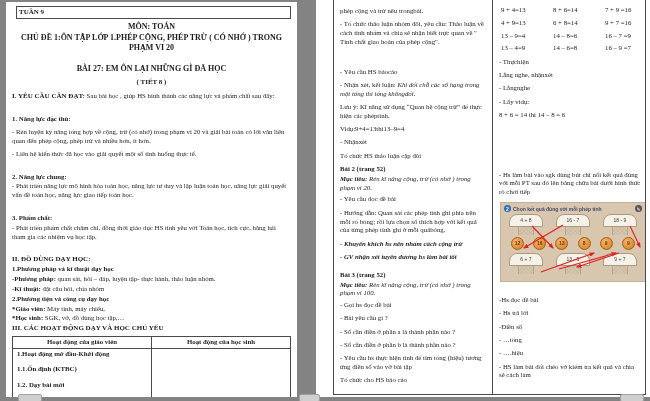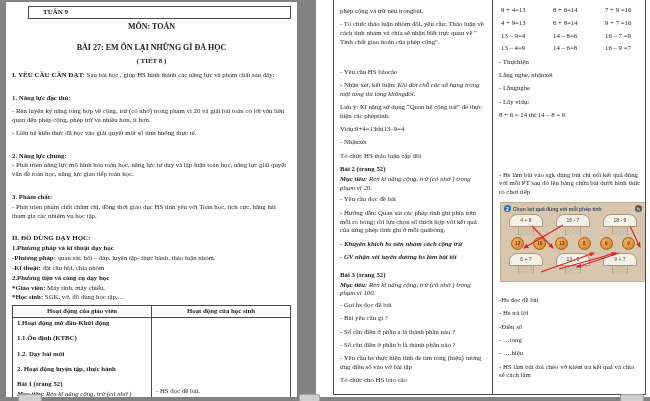--- a/index.html
+++ b/index.html
@@ -10,21 +10,21 @@
   .page-left{left:6px;top:2px;width:291px;height:395px;padding:3px 6px 0 6px;}
   .page-right{left:316px;top:0;width:334px;height:397px;}
   .b{font-weight:bold;}
   .i{font-style:italic;}
   .bi{font-weight:bold;font-style:italic;}
   .c{text-align:center;}
   .fs8{font-size:8px;line-height:10px;}
   .fs7{font-size:7px;line-height:9px;}
   .fs68{font-size:6.8px;line-height:8.8px;}
   .week-box{border:1px solid #4a4a4a;height:11px;display:flex;align-items:center;
-            padding-left:14px;margin:1px 0 3px 16px;}
+            padding-left:2px;margin:1px 0 3px 4px;}
   .t{margin:1px 0;}
   .gap6{height:5px;}
   .p{margin:3px 0;}
   .p4{margin:4.5px 0;}
   .sec{margin:14px 0 1px 0;}
   .tight{margin:1px 0;}
   
   .gv-table{border:1px solid #4a4a4a;margin-top:3px;height:106px;display:flex;
             flex-direction:column;box-sizing:border-box;}
   .gv-head{display:flex;border-bottom:1px solid #4a4a4a;}
@@ -80,38 +80,40 @@
 </head>
 <body>
 
 <div class="desk">
 
   <div class="page page-left fs68">
     <div class="week-box">
       <span class="b fs7">TUẦN 9</span>
     </div>
     <div class="c b fs8 t">MÔN: TOÁN</div>
+    <div class="c b fs8 t">CHỦ ĐỀ 1:ÔN TẬP LỚP 1.PHÉP CỘNG, PHÉP TRỪ ( CÓ NHỚ ) TRONG PHẠM VI 20</div>
     <div class="gap6"></div>
     <div class="c b fs8 p4">BÀI 27: EM ÔN LẠI NHỮNG GÌ ĐÃ HỌC</div>
     <div class="c b fs7 p4">( TIẾT 8 )</div>
     <div class="p"><span class="b fs7">I. YÊU CẦU CẦN ĐẠT:</span><span> Sau bài học , giúp HS hình thành các năng lực và phẩm chất sau đây:</span></div>
     <div class="b sec">1. Năng lực đặc thù:</div>
     <div class="p4">- Rèn luyện kỹ năng tổng hợp về cộng, trừ (có nhớ) trong phạm vi 20 và giải bài toán có lời văn liên quan đến phép cộng, phép trừ và nhiều hơn, ít hơn.</div>
     <div class="p4">- Liên hệ kiến thức đã học vào giải quyết một số tình huống thực tế.</div>
     <div class="b sec">2. Năng lực chung:</div>
     <div class="tight">- Phát triển năng lực mô hình hóa toán học, năng lực tư duy và lập luận toán học, năng lực giải quyết vấn đề toán học, năng lực giao tiếp toán học.</div>
     <div class="b sec">3. Phẩm chất:</div>
     <div class="tight">- Phát triển phẩm chất chăm chỉ, đồng thời giáo dục HS tình yêu với Toán học, tích cực, hăng hái tham gia các nhiệm vụ học tập.</div>
     <div class="b fs7 sec">II. ĐỒ DÙNG DẠY HỌC:</div>
     <div class="b tight">1.Phương pháp và kĩ thuật dạy học</div>
     <div class="tight"><span class="b">-Phương pháp:</span><span> quan sát, hỏi – đáp, luyện tập- thực hành, thảo luận nhóm.</span></div>
     <div class="tight"><span class="b">-Kĩ thuật:</span><span> đặt câu hỏi, chia nhóm</span></div>
     <div class="b tight">2.Phương tiện và công cụ dạy học</div>
     <div class="tight"><span class="b">*Giáo viên:</span><span> Máy tính, máy chiếu,</span></div>
     <div class="tight"><span class="b">*Học sinh:</span><span> SGK, vở, đồ dùng học tập,…</span></div>
+    <div class="b fs7 tight">III. CÁC HOẠT ĐỘNG DẠY VÀ HỌC CHỦ YẾU</div>
 
     <div class="gv-table fs68">
       <div class="gv-head b">
         <div>Hoạt động của giáo viên</div>
         <div>Hoạt động của học sinh</div>
       </div>
       <div class="gv-body">
         <div class="gv-col left">
           <div class="b gv-item">1.Hoạt động mở đầu-Khởi động</div>
           <div class="b gv-item">1.1.Ổn định (KTBC)</div>

